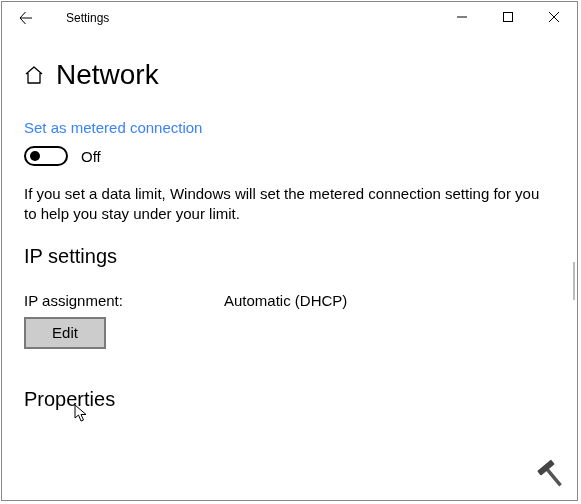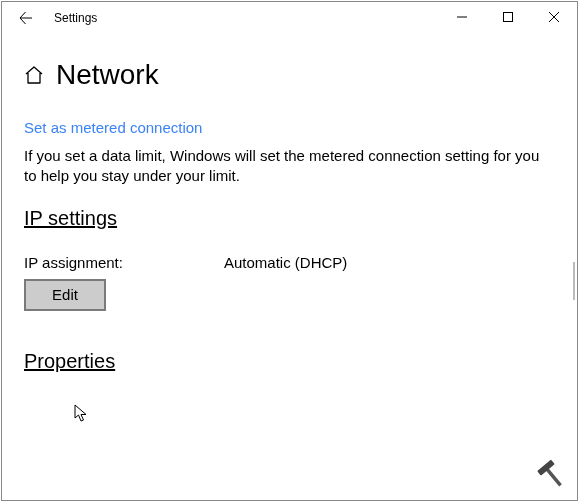--- a/index.html
+++ b/index.html
@@ -1,33 +1,33 @@
 <!DOCTYPE html>
 <html><head>
   <meta charset="utf-8">
   <style>
     * { margin: 0; padding: 0; box-sizing: border-box; font-family: "Segoe UI", Arial, sans-serif; }
     body { width: 581px; height: 504px; background: #fff; position: relative; }
     .window { width: 577px; height: 500px; background: #fff; border: 1px solid #888; margin: 1px; position: relative; overflow: hidden; }
     .titlebar { height: 32px; display: flex; align-items: center; }
     .back-btn { width: 48px; height: 32px; display: flex; align-items: center; justify-content: center; cursor: pointer; }
-    .title-text { font-size: 12px; color: #000; margin-left: 4px; }
+    .title-text { font-size: 12px; color: #000; margin-left: 16px; }
     .win-controls { position: absolute; right: 0; top: 0; display: flex; }
     .win-btn { width: 46px; height: 30px; display: flex; align-items: center; justify-content: center; cursor: pointer; }
     .content { padding: 10px 22px 0 22px; }
     .header-row { display: flex; align-items: center; gap: 12px; margin-top: 15px; margin-bottom: 28px; }
     .page-title { font-size: 28px; font-weight: 400; color: #000; }
     .setting-label { font-size: 15px; color: #3b82f6; margin-bottom: 10px; }
     .toggle-row { display: flex; align-items: center; gap: 13px; margin-bottom: 18px; }
     .toggle { width: 44px; height: 20px; border: 2px solid #000; border-radius: 20px; position: relative; cursor: pointer; }
     .toggle-knob { width: 10px; height: 10px; background: #000; border-radius: 50%; position: absolute; top: 3px; left: 4px; }
     .toggle-state { font-size: 15px; color: #000; }
     .desc-text { font-size: 15px; color: #000; line-height: 1.35; margin-bottom: 20px; }
     .link-text { font-size: 15px; color: #6fbb00; cursor: pointer; display: inline-block; margin-bottom: 40px; }
-    .section-title { font-size: 20px; font-weight: 400; color: #000; margin-bottom: 22px; text-decoration: underline; }
+    .section-title { font-size: 20px; font-weight: 400; color: #000; margin-bottom: 22px; }
     .kv-row { display: flex; margin-bottom: 8px; margin-top: 24px; }
     .kv-label { font-size: 15px; color: #000; width: 200px; }
     .kv-value { font-size: 15px; color: #000; }
     .edit-button { width: 82px; height: 32px; background: #ccc; border: 2px solid #7a7a7a; font-size: 15px; cursor: pointer; margin-bottom: 39px; position: relative; }
     .cursor { position: absolute; left: 72px; top: 402px; pointer-events: none; z-index: 10; }
     .hammer { position: absolute; right: 6px; bottom: 6px; pointer-events: none; }
     .scrollbar { position: absolute; right: 2px; top: 260px; width: 2px; height: 38px; background: #bbb; }
   </style>
 </head>
 <body>
@@ -63,20 +63,26 @@
   <div class="content">
 
     <div class="header-row">
       <svg width="20" height="20" viewBox="0 0 20 20">
         <path d="M2 9 L10 2 L18 9 M4 8 V18 H16 V8" stroke="#000" stroke-width="1.3" fill="none" stroke-linejoin="round"></path>
       </svg>
       <h1 class="page-title">Network</h1>
     </div>
 
     <div class="setting-label">Set as metered connection</div>
+    <div class="toggle-row">
+      <div class="toggle">
+        <div class="toggle-knob"></div>
+      </div>
+      <span class="toggle-state">Off</span>
+    </div>
 
     <p class="desc-text">If you set a data limit, Windows will set the metered connection setting for you to help you stay under your limit.</p>
 
 
     <h2 class="section-title">IP settings</h2>
 
     <div class="kv-row">
       <span class="kv-label">IP assignment:</span>
       <span class="kv-value">Automatic (DHCP)</span>
     </div>

